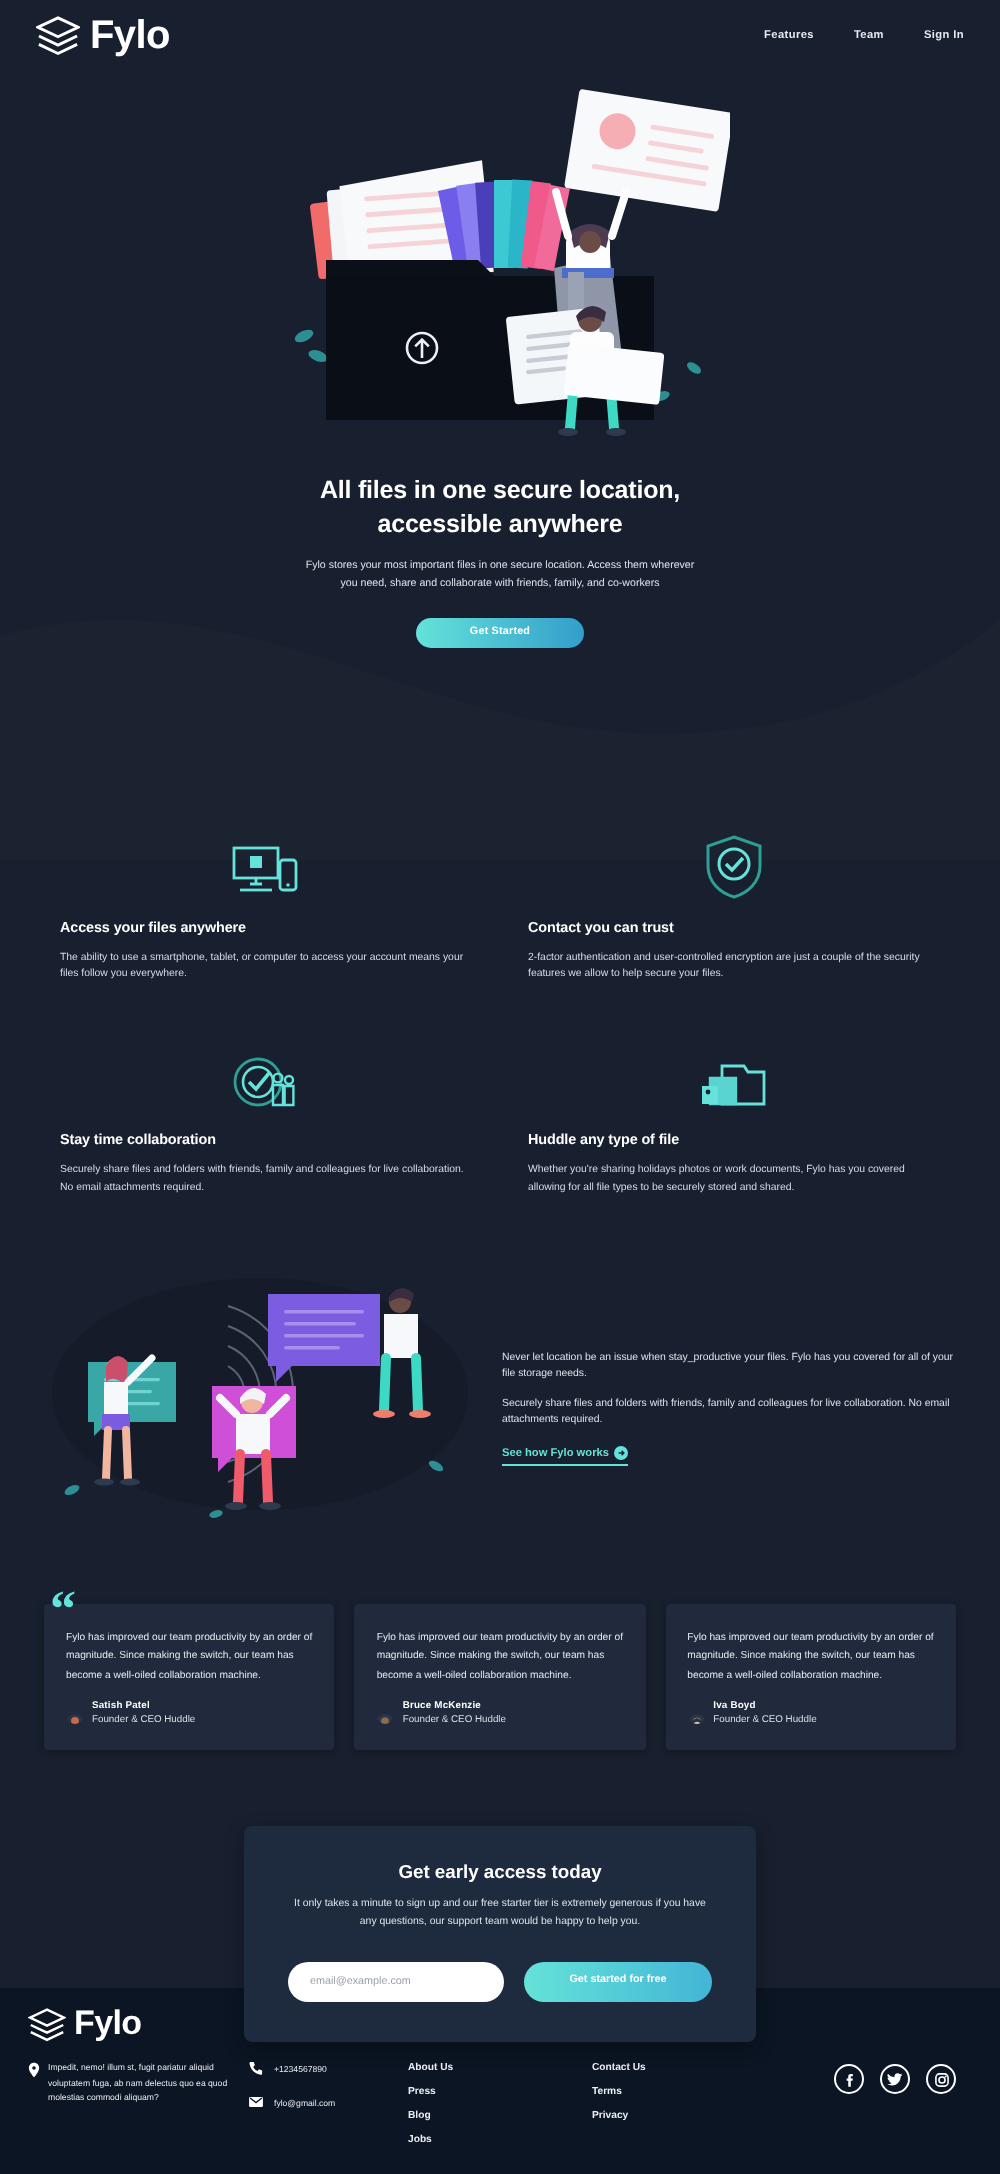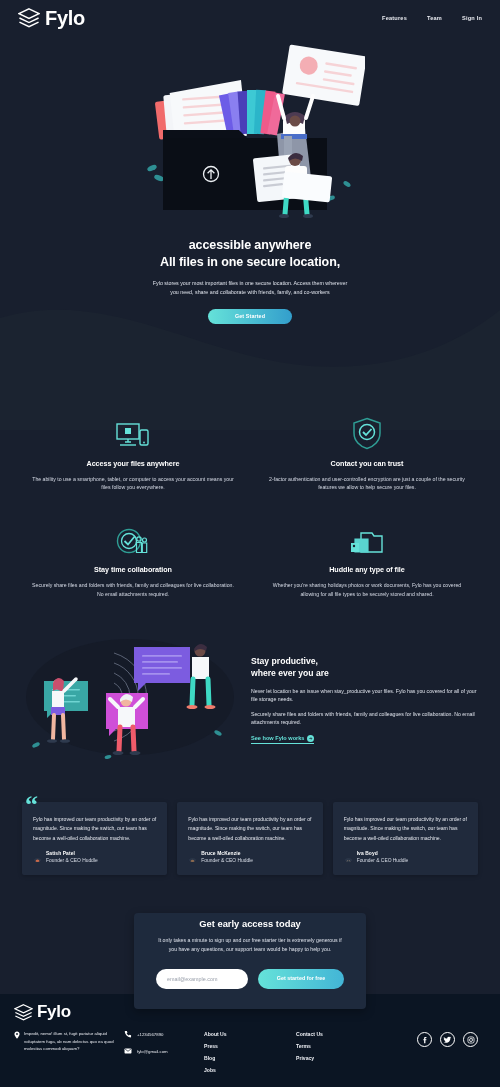--- a/index.html
+++ b/index.html
@@ -47,21 +47,21 @@
   .curve { position:absolute; left:0; top:300px; width:500px; height:130px; z-index:1; }
 
   
   .features {
     position:relative; z-index:5;
     margin-top:88px;
     display:grid; grid-template-columns:1fr 1fr;
     row-gap:26px;
     padding:0 16px;
   }
-  .feature { text-align:center; padding:0 14px; }
+  .feature { text-align:left; padding:0 14px; }
   .feature-icon { height:38px; display:flex; align-items:flex-end; justify-content:center; margin-bottom:9px; }
   .feature-title { font-size:7.2px; font-weight:bold; letter-spacing:-0.05px; }
   .feature-desc { font-size:5.2px; line-height:1.7; color:#d6dbe6; margin-top:7px; }
 
   
   .productive {
     position:relative; z-index:5;
     display:flex; align-items:center;
     padding:36px 22px 0 22px;
     gap:14px;
@@ -100,23 +100,23 @@
   }
   .tcard-text { font-size:5.1px; line-height:1.85; color:#e6e9f0; }
   .tcard-who { display:flex; align-items:center; gap:4px; margin-top:8px; }
   .avatar { width:9px; height:9px; border-radius:50%; flex:0 0 9px; overflow:hidden; }
   .tcard-name { font-size:4.9px; font-weight:bold; line-height:1.35; letter-spacing:0.1px; }
   .tcard-role { font-size:4.9px; color:#dadfe9; line-height:1.35; }
 
   
   .cta-wrap { position:relative; z-index:30; margin-top:38px; display:flex; justify-content:center; }
   .cta {
-    width:232px; background:#1e2a3d;
+    width:256px; background:#1e2a3d;
     border-radius:4px;
-    padding:5px 22px 20px 22px;
+    padding:17px 22px 20px 22px;
     text-align:center;
     box-shadow:0 3px 10px rgba(0,0,0,0.3);
   }
   .cta-title { font-size:9.4px; font-weight:bold; }
   .cta-desc { font-size:5.2px; line-height:1.68; color:#dfe3ec; margin-top:7px; }
   .cta-form { display:flex; gap:10px; margin-top:15px; align-items:center; }
   .cta-input {
     flex:1; height:20px; border:none; border-radius:10px;
     background:#fff; color:#4a4a4a;
     font-size:5.4px; padding:0 11px;
@@ -243,22 +243,22 @@
     <circle cx="160" cy="122" r="6" fill="#6b4b46"></circle>
     <path d="M153 120 q7 -9 15 -2 l-1 5 q-7 -5 -13 0 Z" fill="#3b2d40"></path>
     <rect x="150" y="128" width="22" height="24" rx="3" fill="#fdfdfd"></rect>
     <path d="M152 152 L150 176 M170 152 L172 176" stroke="#3ed9c4" stroke-width="5" stroke-linecap="round"></path>
     <ellipse cx="149" cy="178" rx="5" ry="2" fill="#2f3a4e"></ellipse>
     <ellipse cx="173" cy="178" rx="5" ry="2" fill="#2f3a4e"></ellipse>
     <rect x="148" y="136" width="48" height="26" rx="2" fill="#fafcfe" transform="rotate(6 172 149)"></rect>
   </svg>
 
   <div class="hero-title">
+    <div>All files in one secure location,</div>
     <div>accessible anywhere</div>
-    <div>All files in one secure location,</div>
   </div>
   <div class="hero-desc">Fylo stores your most important files in one secure location. Access them wherever you need, share and collaborate with friends, family, and co-workers</div>
   <div class="btn-primary">Get Started</div>
 </div>
 
 <div class="features">
   <div class="feature">
     <div class="feature-icon">
       <svg width="34" height="28" viewBox="0 0 34 28">
         <rect x="1" y="2" width="22" height="15" fill="none" stroke="#65e2d9" stroke-width="1.4"></rect>
@@ -360,24 +360,20 @@
     <path d="M98 92 l-1 24 M111 92 l1 24" stroke="#ef5b6a" stroke-width="5" stroke-linecap="round"></path>
     <ellipse cx="96" cy="118" rx="5.5" ry="2" fill="#2e3a4e"></ellipse>
     <ellipse cx="113" cy="118" rx="5.5" ry="2" fill="#2e3a4e"></ellipse>
 
     <ellipse cx="14" cy="110" rx="4" ry="2" fill="#2e8f93" transform="rotate(-25 14 110)"></ellipse>
     <ellipse cx="196" cy="98" rx="4" ry="2" fill="#2e8f93" transform="rotate(30 196 98)"></ellipse>
     <ellipse cx="86" cy="122" rx="3.4" ry="1.8" fill="#2e8f93" transform="rotate(-15 86 122)"></ellipse>
   </svg>
 
   <div class="prod-copy">
-    <div class="prod-title">
-      <div>Stay productive,</div>
-      <div>where ever you are</div>
-    </div>
     <div class="prod-p">Never let location be an issue when stay_productive your files. Fylo has you covered for all of your file storage needs.</div>
     <div class="prod-p2">Securely share files and folders with friends, family and colleagues for live collaboration. No email attachments required.</div>
     <div class="prod-link">
       <span>See how Fylo works</span>
       <svg width="7" height="7" viewBox="0 0 12 12">
         <circle cx="6" cy="6" r="6" fill="#65e2d9"></circle>
         <path d="M4 6 h4 M6.5 4 L8.5 6 L6.5 8" stroke="#1b2330" stroke-width="1.2" fill="none"></path>
       </svg>
     </div>
   </div>

